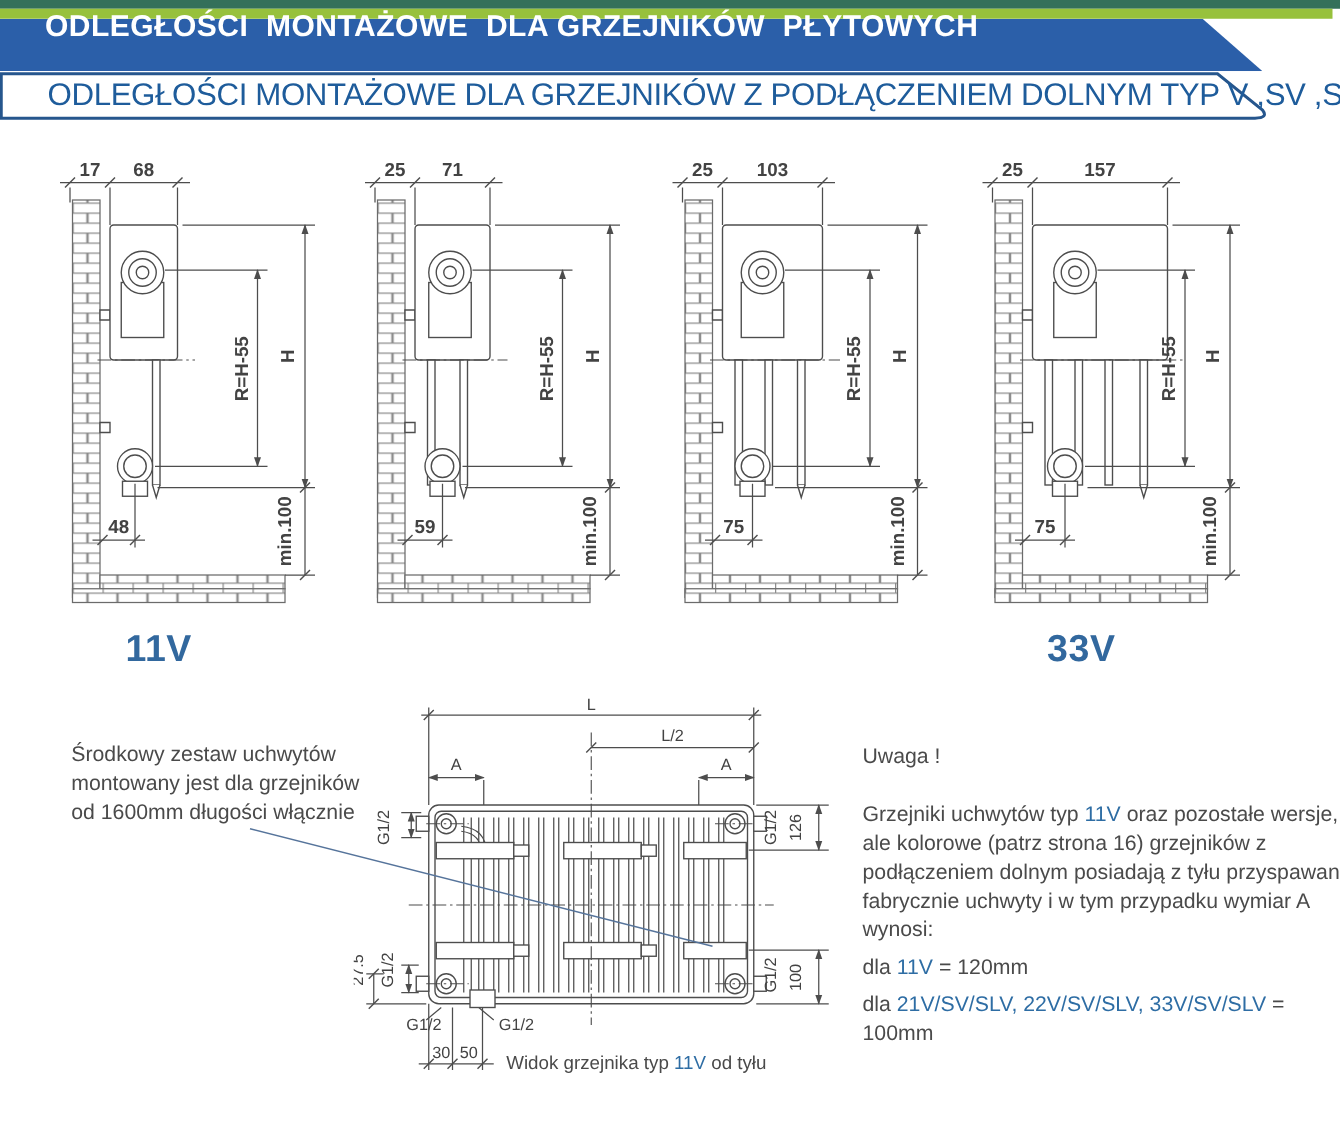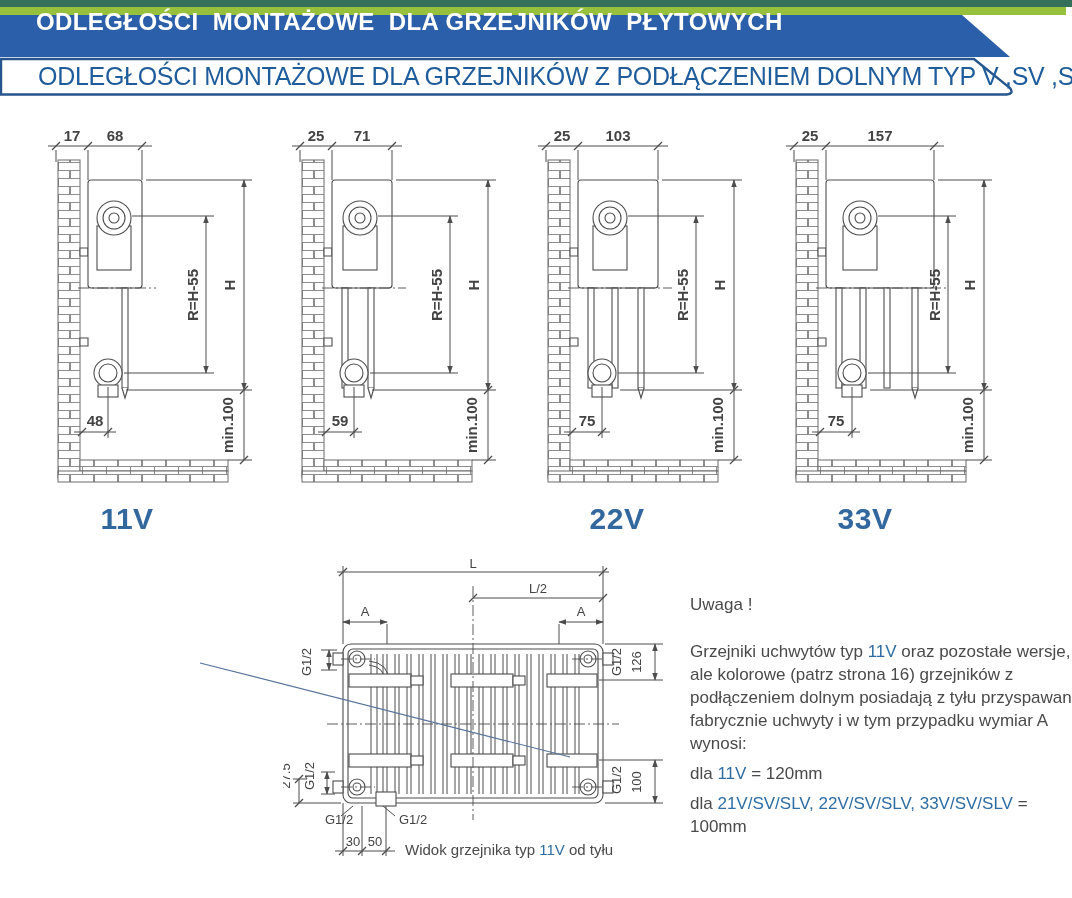--- a/index.html
+++ b/index.html
@@ -244,21 +244,20 @@
       </g>
       <text class="dim" x="211" y="295" text-anchor="middle" transform="rotate(-90 211 295)">min.100</text>
       <g class="ln">
         <line x1="90" y1="257" x2="90" y2="308"></line>
           <line x1="52" y1="302" x2="98" y2="302"></line>
         <line class="tick" x1="56" y1="306" x2="64" y2="298"></line>
           <line class="tick" x1="86" y1="306" x2="94" y2="298"></line>
       </g>
       <text class="dim" x="75" y="296" text-anchor="middle">75</text>
     </svg>
-    <div class="dlabel">22V</div>
   </div>
 
   <div class="diagram" style="left:760px">
     <svg width="248" height="368" viewBox="0 0 248 368">
       <g class="ln">
         <line x1="26" y1="16" x2="184" y2="16"></line>
         <line x1="34" y1="20" x2="34" y2="32"></line>
           <line x1="66" y1="20" x2="66" y2="50"></line>
           <line x1="174" y1="20" x2="174" y2="50"></line>
         <line class="tick" x1="30" y1="20" x2="38" y2="12"></line>
@@ -312,20 +311,25 @@
         <line x1="92" y1="257" x2="92" y2="308"></line>
           <line x1="52" y1="302" x2="100" y2="302"></line>
         <line class="tick" x1="56" y1="306" x2="64" y2="298"></line>
           <line class="tick" x1="88" y1="306" x2="96" y2="298"></line>
       </g>
       <text class="dim" x="76" y="296" text-anchor="middle">75</text>
     </svg>
     <div class="dlabel">33V</div>
   </div>
 
+  <div class="left-note">
+    <div>Środkowy zestaw uchwytów</div>
+    <div>montowany jest dla grzejników</div>
+    <div>od 1600mm długości włącznie</div>
+  </div>
 
   <div class="rear-wrap">
     <svg width="400" height="310" viewBox="0 0 400 310">
       <g class="ln">
         <line x1="60" y1="86" x2="60" y2="8"></line>
           <line x1="320" y1="86" x2="320" y2="8"></line>
         <line x1="54" y1="14" x2="326" y2="14"></line>
         <line class="tick" x1="56" y1="18" x2="64" y2="10"></line>
           <line class="tick" x1="316" y1="18" x2="324" y2="10"></line>
       </g>

